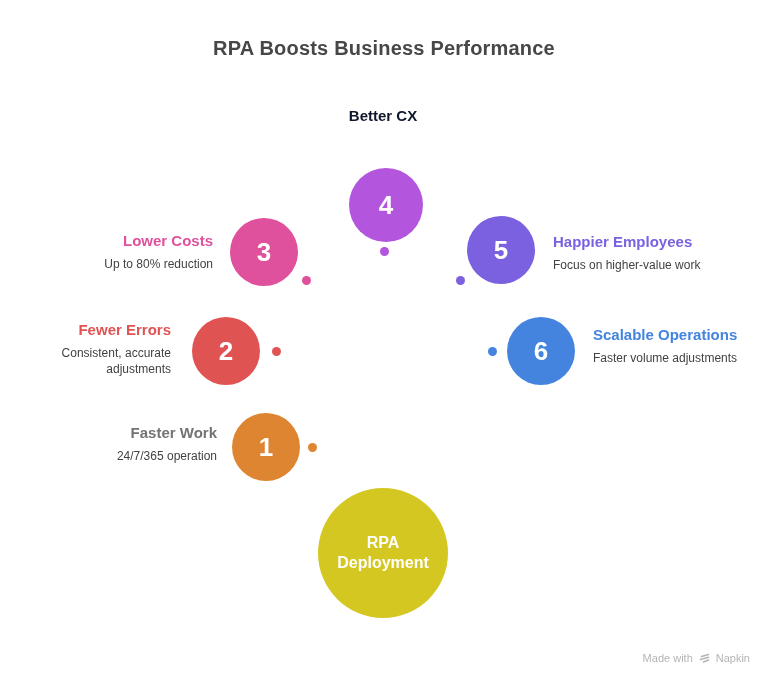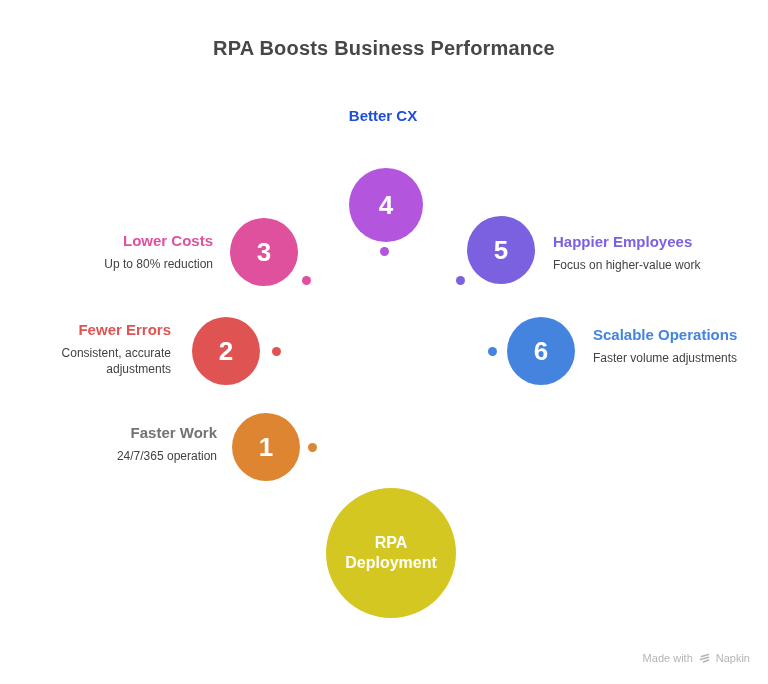--- a/index.html
+++ b/index.html
@@ -20,21 +20,21 @@
     display:flex; align-items:center; justify-content:center;
     color:#ffffff; font-weight:bold; font-size:26px;
   }
   .c1 { left:232px; top:413px; width:68px; height:68px; }
   .c2 { left:192px; top:317px; width:68px; height:68px; }
   .c3 { left:230px; top:218px; width:68px; height:68px; }
   .c4 { left:349px; top:168px; width:74px; height:74px; }
   .c5 { left:467px; top:216px; width:68px; height:68px; }
   .c6 { left:507px; top:317px; width:68px; height:68px; }
   .center-circle {
-    position:absolute; left:326px; top:488px; width:130px; height:130px;
+    position:absolute; left:318px; top:488px; width:130px; height:130px;
     border-radius:50%;
     display:flex; align-items:center; justify-content:center;
   }
   .center-label {
     width:92px; text-align:center;
     color:#ffffff; font-weight:bold; font-size:16px; line-height:20px;
   }
   
   .dot { position:absolute; width:9px; height:9px; border-radius:50%; }
   .d1 { left:308px; top:443px; }
@@ -66,21 +66,21 @@
   .footer svg { display:block; }
 </style>
 </head>
 <body>
 
 <div class="canvas" style="background-color: rgb(255, 255, 255);">
 
   <div class="title" style="color: rgb(71, 71, 71);">RPA Boosts Business Performance</div>
 
   <div class="tb tb4 tb-center">
-    <div class="label" style="color: #1d4ed8;">Better CX</div>
+    <div class="label" style="color: #0f172a;">Better CX</div>
   </div>
   <div class="circle c4" style="background-color: rgb(179, 86, 221);">
     <span>4</span>
   </div>
   <div class="dot d4" style="background-color: rgb(179, 86, 221);"></div>
 
   <div class="tb tb3 tb-right">
     <div class="label" style="color: rgb(223, 81, 157);">Lower Costs</div>
     <div class="desc" style="color: rgb(66, 66, 66);">Up to 80% reduction</div>
   </div>

